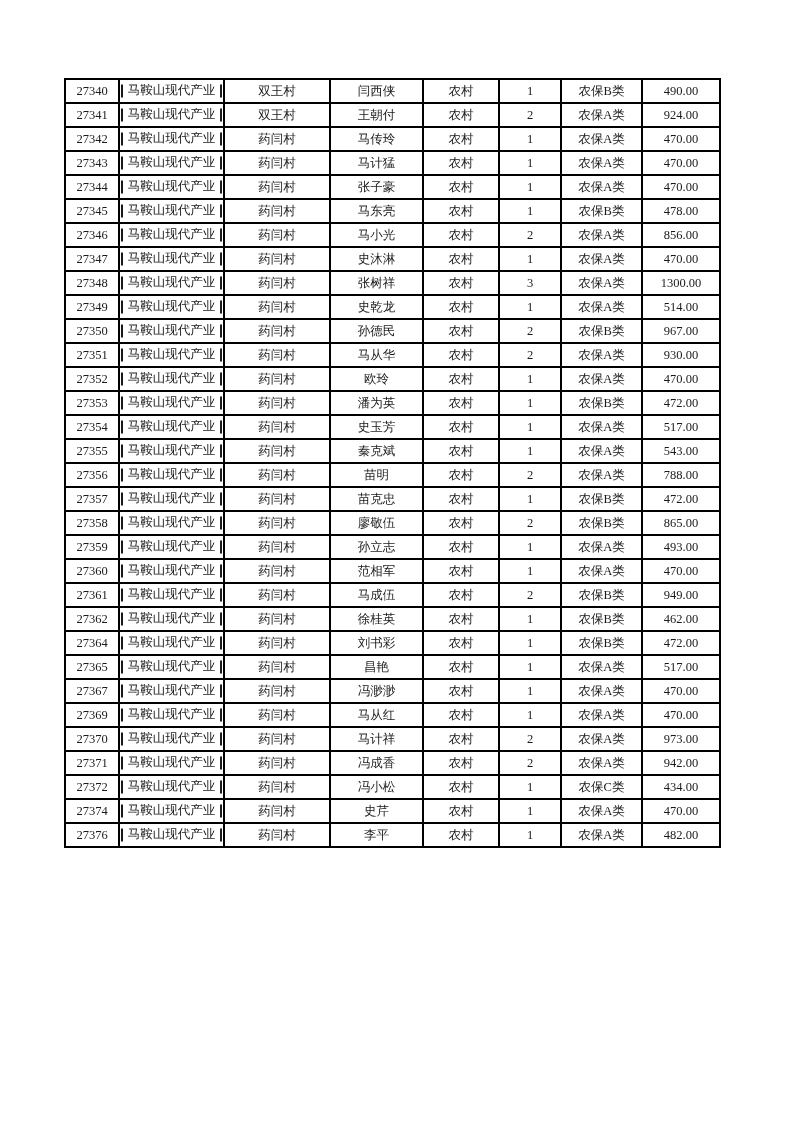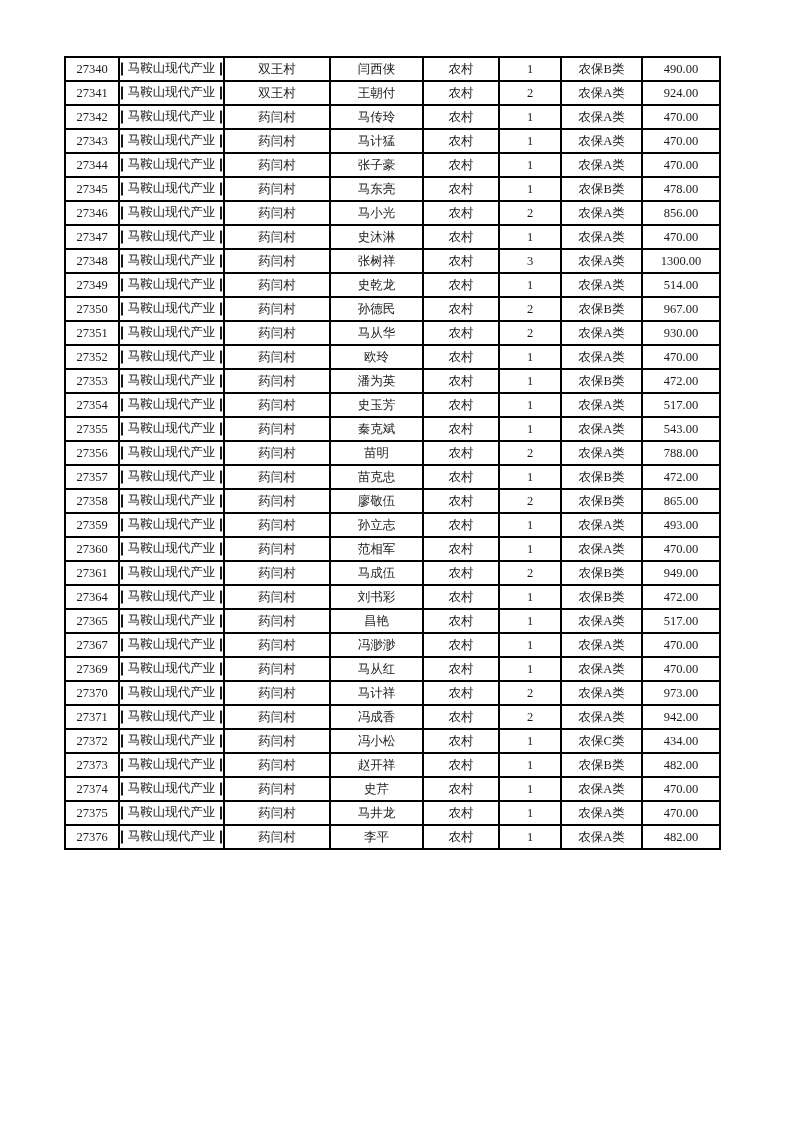--- a/index.html
+++ b/index.html
@@ -12,21 +12,21 @@
     width: 794px;
     height: 1122px;
     background: #ffffff;
     overflow: hidden;
     font-family: "Liberation Serif", "DejaVu Serif", serif;
     color: #1a1a1a;
   }
   table.sheet {
     position: absolute;
     left: 64px;
-    top: 56px;
+    top: 78px;
     width: 639px;
     border-collapse: collapse;
     table-layout: fixed;
     font-family: Liberation Serif, serif;
   }
   table.sheet td {
     border: 2px solid #000000;
     height: 22px;
     padding: 0;
     text-align: center;
@@ -304,20 +304,30 @@
     <td class="c0">27361</td>
     <td class="c1"><span class="bar bl"></span><span class="org-text">马鞍山现代产业</span><span class="bar br"></span></td>
     <td class="c2">药闫村</td>
     <td class="c3">马成伍</td>
     <td class="c4">农村</td>
     <td class="c5">2</td>
     <td class="c6">农保B类</td>
     <td class="c7">949.00</td>
   </tr>
 
+  <tr>
+    <td class="c0">27362</td>
+    <td class="c1"><span class="bar bl"></span><span class="org-text">马鞍山现代产业</span><span class="bar br"></span></td>
+    <td class="c2">药闫村</td>
+    <td class="c3">徐桂英</td>
+    <td class="c4">农村</td>
+    <td class="c5">1</td>
+    <td class="c6">农保B类</td>
+    <td class="c7">462.00</td>
+  </tr>
 
 
   <tr>
     <td class="c0">27364</td>
     <td class="c1"><span class="bar bl"></span><span class="org-text">马鞍山现代产业</span><span class="bar br"></span></td>
     <td class="c2">药闫村</td>
     <td class="c3">刘书彩</td>
     <td class="c4">农村</td>
     <td class="c5">1</td>
     <td class="c6">农保B类</td>
@@ -385,52 +395,32 @@
     <td class="c0">27372</td>
     <td class="c1"><span class="bar bl"></span><span class="org-text">马鞍山现代产业</span><span class="bar br"></span></td>
     <td class="c2">药闫村</td>
     <td class="c3">冯小松</td>
     <td class="c4">农村</td>
     <td class="c5">1</td>
     <td class="c6">农保C类</td>
     <td class="c7">434.00</td>
   </tr>
 
-  <tr>
-    <td class="c0">27373</td>
-    <td class="c1"><span class="bar bl"></span><span class="org-text">马鞍山现代产业</span><span class="bar br"></span></td>
-    <td class="c2">药闫村</td>
-    <td class="c3">赵开祥</td>
-    <td class="c4">农村</td>
-    <td class="c5">1</td>
-    <td class="c6">农保B类</td>
-    <td class="c7">482.00</td>
-  </tr>
 
   <tr>
     <td class="c0">27374</td>
     <td class="c1"><span class="bar bl"></span><span class="org-text">马鞍山现代产业</span><span class="bar br"></span></td>
     <td class="c2">药闫村</td>
     <td class="c3">史芹</td>
     <td class="c4">农村</td>
     <td class="c5">1</td>
     <td class="c6">农保A类</td>
     <td class="c7">470.00</td>
   </tr>
 
-  <tr>
-    <td class="c0">27375</td>
-    <td class="c1"><span class="bar bl"></span><span class="org-text">马鞍山现代产业</span><span class="bar br"></span></td>
-    <td class="c2">药闫村</td>
-    <td class="c3">马井龙</td>
-    <td class="c4">农村</td>
-    <td class="c5">1</td>
-    <td class="c6">农保A类</td>
-    <td class="c7">470.00</td>
-  </tr>
 
   <tr>
     <td class="c0">27376</td>
     <td class="c1"><span class="bar bl"></span><span class="org-text">马鞍山现代产业</span><span class="bar br"></span></td>
     <td class="c2">药闫村</td>
     <td class="c3">李平</td>
     <td class="c4">农村</td>
     <td class="c5">1</td>
     <td class="c6">农保A类</td>
     <td class="c7">482.00</td>

